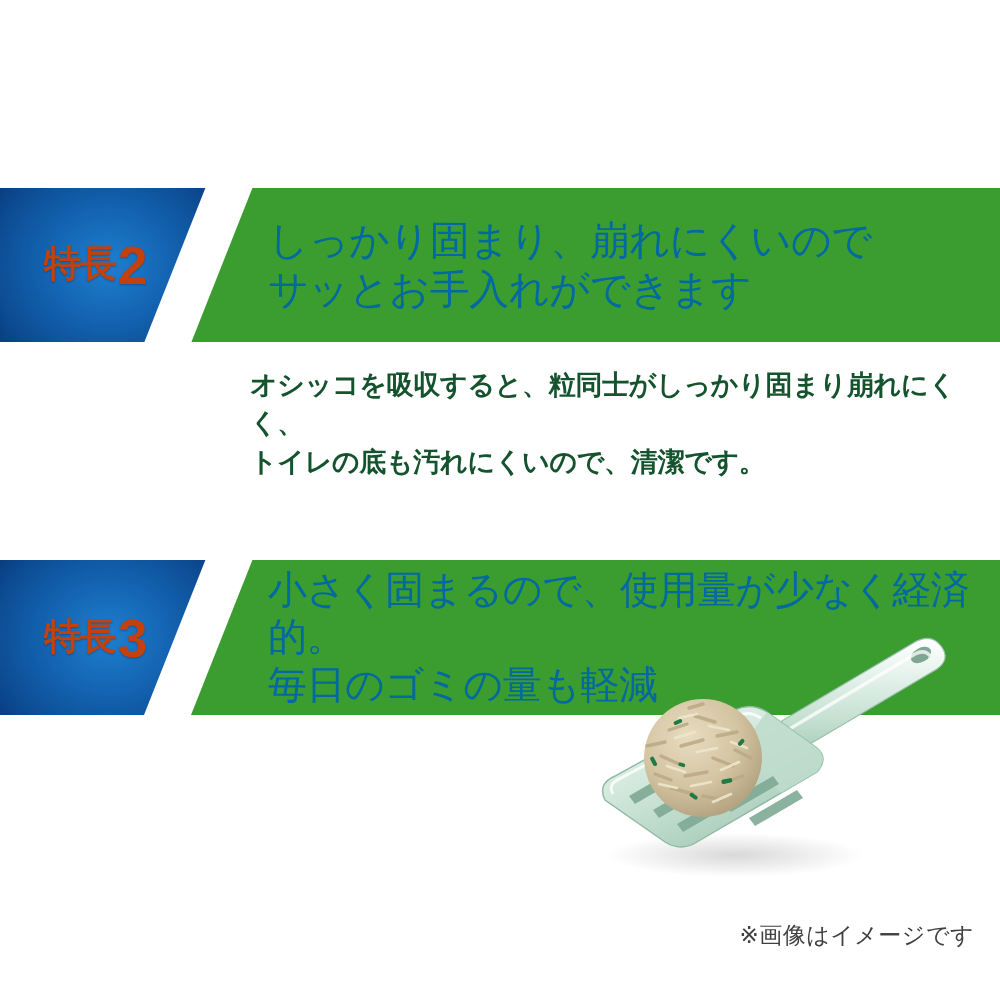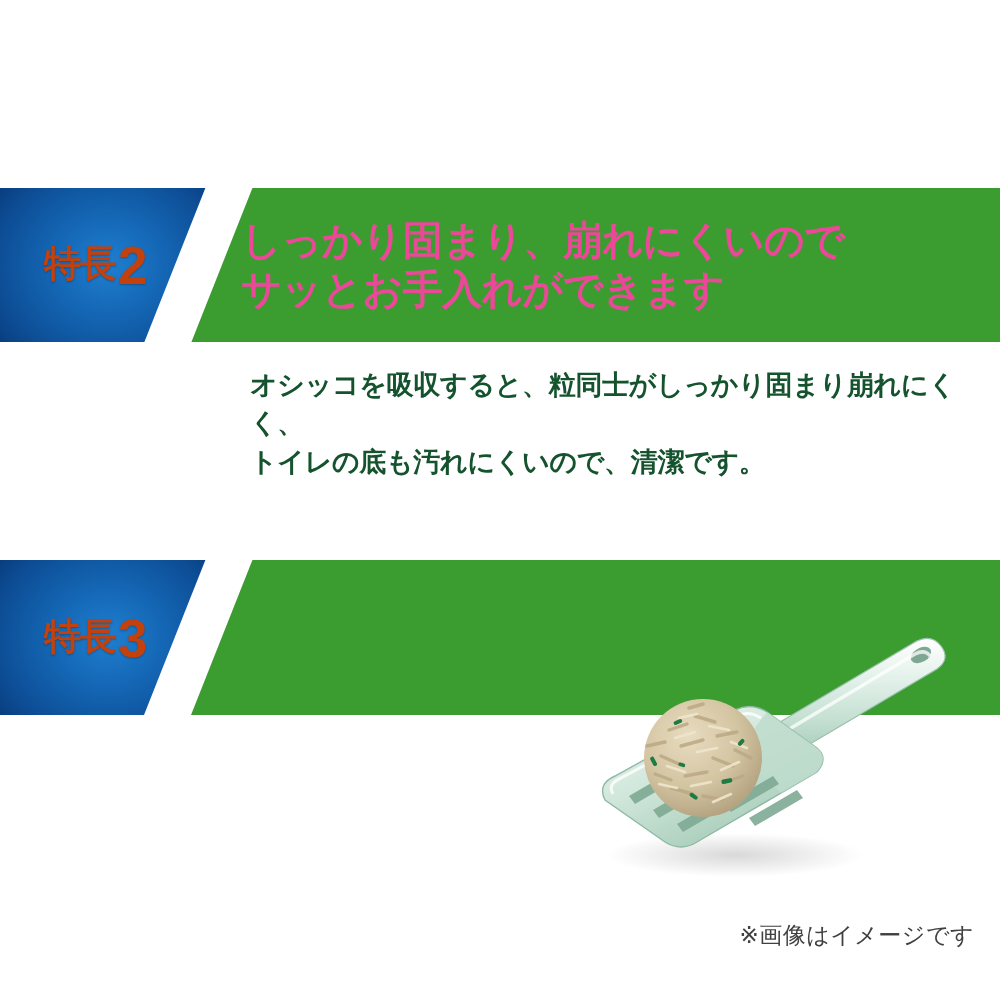--- a/index.html
+++ b/index.html
@@ -76,26 +76,26 @@
   }
   .badge-num {
     font-size: 53px;
     font-weight: bold;
     line-height: 1;
     margin-left: 2px;
   }
 
   .banner-headline {
     position: absolute;
-    left: 241px;
+    left: 268px;
     top: 50%;
     transform: translateY(-50%);
-    color: #ec4899;
+    color: #0369a1;
     font-size: 40px;
-    font-weight: bold;
+    font-weight: normal;
     line-height: 1.23;
     letter-spacing: -0.5px;
     white-space: pre-line;
   }
   #banner-2 .banner-headline {
     font-size: 39px;
   }
 
   
   .body-copy {
@@ -148,20 +148,22 @@
 トイレの底も汚れにくいので、清潔です。</div>
 
 <div class="feature-banner" id="banner-2">
   <div class="banner-green"></div>
   <div class="banner-blue"></div>
   <div class="banner-slash"></div>
   <div class="badge-label">
     <span class="badge-kanji">特長</span>
     <span class="badge-num">3</span>
   </div>
+  <div class="banner-headline">小さく固まるので、使用量が少なく経済的。
+毎日のゴミの量も軽減</div>
 </div>
 
 <svg id="scoop-illustration" viewBox="0 0 380 260">
   <defs>
     <linearGradient id="handleGrad" x1="0" y1="0" x2="0" y2="1">
       <stop offset="0%" stop-color="#ffffff"></stop>
       <stop offset="35%" stop-color="#e3f1ea"></stop>
       <stop offset="70%" stop-color="#c5e0d2"></stop>
       <stop offset="100%" stop-color="#a8ccba"></stop>
     </linearGradient>

